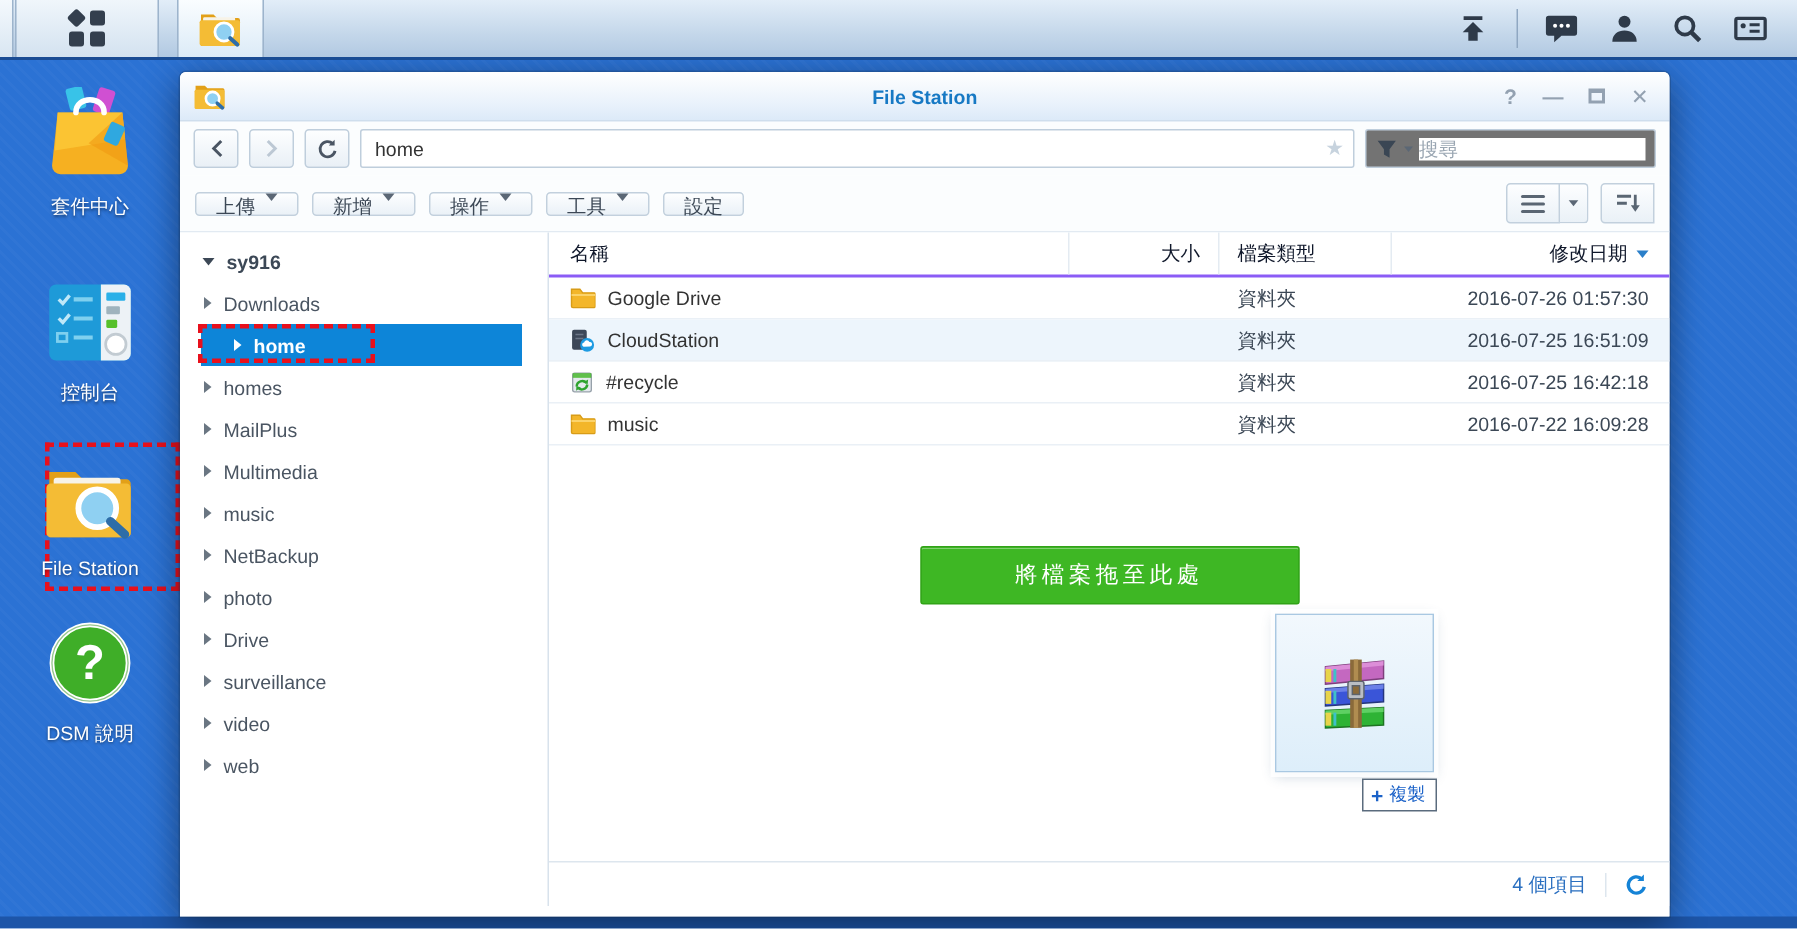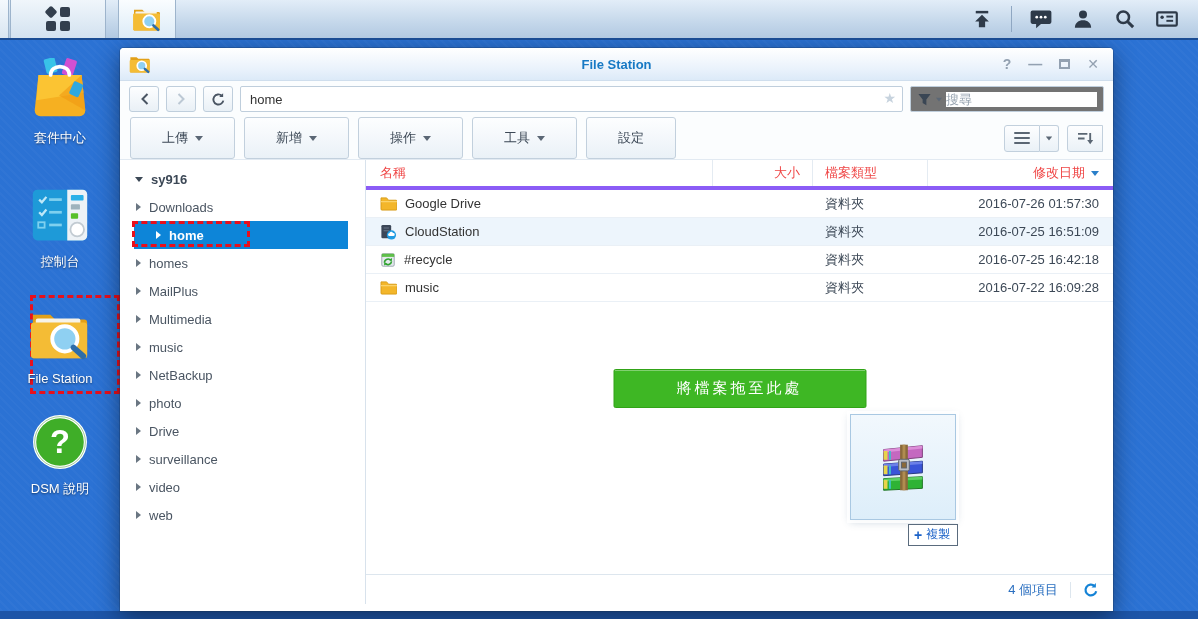--- a/index.html
+++ b/index.html
@@ -59,22 +59,22 @@
     font:13px "Liberation Sans","DejaVu Sans",sans-serif; color:#333; background:#fff; }
   .addr .star { position:absolute; right:7px; top:4px; color:#c7d3de; font-size:14px; cursor:pointer; }
   .search { width:194px; height:26px; border:1px solid #bfcedc; border-radius:2px; background:#737373;
     display:flex; align-items:center; padding:0 6px; gap:3px; }
   .search input { border:none; outline:none; flex:1; width:60px; font:13px "Liberation Sans","DejaVu Sans",sans-serif; color:#333; }
   .search input::placeholder { color:#9aa6b2; }
   .caret { width:0; height:0; border-left:4px solid transparent; border-right:4px solid transparent; border-top:5px solid #5b6775; display:inline-block; }
 
   
   .toolrow { flex:0 0 38px; display:flex; align-items:center; gap:9px; padding:0 10px; background:#fbfdfe; border-bottom:1px solid #e2eaf2; }
-  .tbtn { height:42px; padding:0 31px; border:1px solid #c2d0dd; border-radius:3px;
-    background:linear-gradient(#fdfeff,#eaf1f7); color:#3c4856; display:flex; align-items:center; gap:7px; cursor:pointer; }
+  .tbtn { height:16px; padding:0 13px; border:1px solid #c2d0dd; border-radius:3px;
+    background:linear-gradient(#fdfeff,#eaf1f7); color:#3c4856; display:flex; gap:7px; cursor:pointer; }
   .tool-right { margin-left:auto; display:flex; gap:8px; }
   .split { display:flex; }
   .split .part { height:27px; border:1px solid #c2d0dd; background:linear-gradient(#fdfeff,#eaf1f7);
     display:flex; align-items:center; justify-content:center; cursor:pointer; }
   .split .p1 { width:36px; border-radius:3px 0 0 3px; }
   .split .p2 { width:19px; border-left:none; border-radius:0 3px 3px 0; }
   .burger { width:16px; }
   .burger i { display:block; height:2px; background:#5a6673; margin:3px 0; border-radius:1px; }
   .sortbtn { width:32px; }
 
@@ -85,21 +85,21 @@
   .trow { height:28px; display:flex; align-items:center; gap:8px; padding-left:16px; cursor:pointer; position:relative; }
   .trow.root { padding-left:15px; font-weight:bold; color:#3c4856; }
   .trow.selected { background:#0d85d8; color:#fff; font-weight:bold; margin:0 17px 0 14px; padding-left:22px; }
   .tri-r { width:0; height:0; border-top:4px solid transparent; border-bottom:4px solid transparent; border-left:5px solid #6a7682; }
   .trow.selected .tri-r { border-left-color:#fff; }
   .tri-d { width:0; height:0; border-left:4px solid transparent; border-right:4px solid transparent; border-top:5px solid #3c4856; }
   .home-annotation { position:absolute; left:-2px; top:0; width:118px; height:26px; border:3px dashed #e8101c; pointer-events:none; }
 
   
   .filearea { flex:1; display:flex; flex-direction:column; position:relative; min-width:0; }
-  .fhead { height:30px; flex:0 0 30px; display:flex; align-items:center; border-bottom:4px solid #8b5cf6; color:#ef4444; }
+  .fhead { height:30px; flex:0 0 30px; display:flex; align-items:center; border-bottom:2px solid #8b5cf6; color:#0f172a; }
   .fhead .hc { height:100%; display:flex; align-items:center; cursor:pointer; }
   .hc-name { flex:1; padding-left:14px; border-right:1px solid #e4ebf2; }
   .hc-size { width:100px; justify-content:flex-end; padding-right:12px; border-right:1px solid #e4ebf2; }
   .hc-type { width:115px; padding-left:12px; border-right:1px solid #e4ebf2; }
   .hc-date { width:185px; justify-content:flex-end; padding-right:14px; gap:6px; }
   .hcaret { width:0; height:0; border-left:4px solid transparent; border-right:4px solid transparent; border-top:5px solid #2a7fc9; }
   .frow { height:28px; display:flex; align-items:center; border-bottom:1px solid #eaf0f6; color:#333; cursor:pointer; }
   .frow.alt { background:#edf5fc; }
   .fc-name { flex:1; padding-left:14px; display:flex; align-items:center; gap:8px; }
   .fc-size { width:100px; text-align:right; padding-right:12px; }

